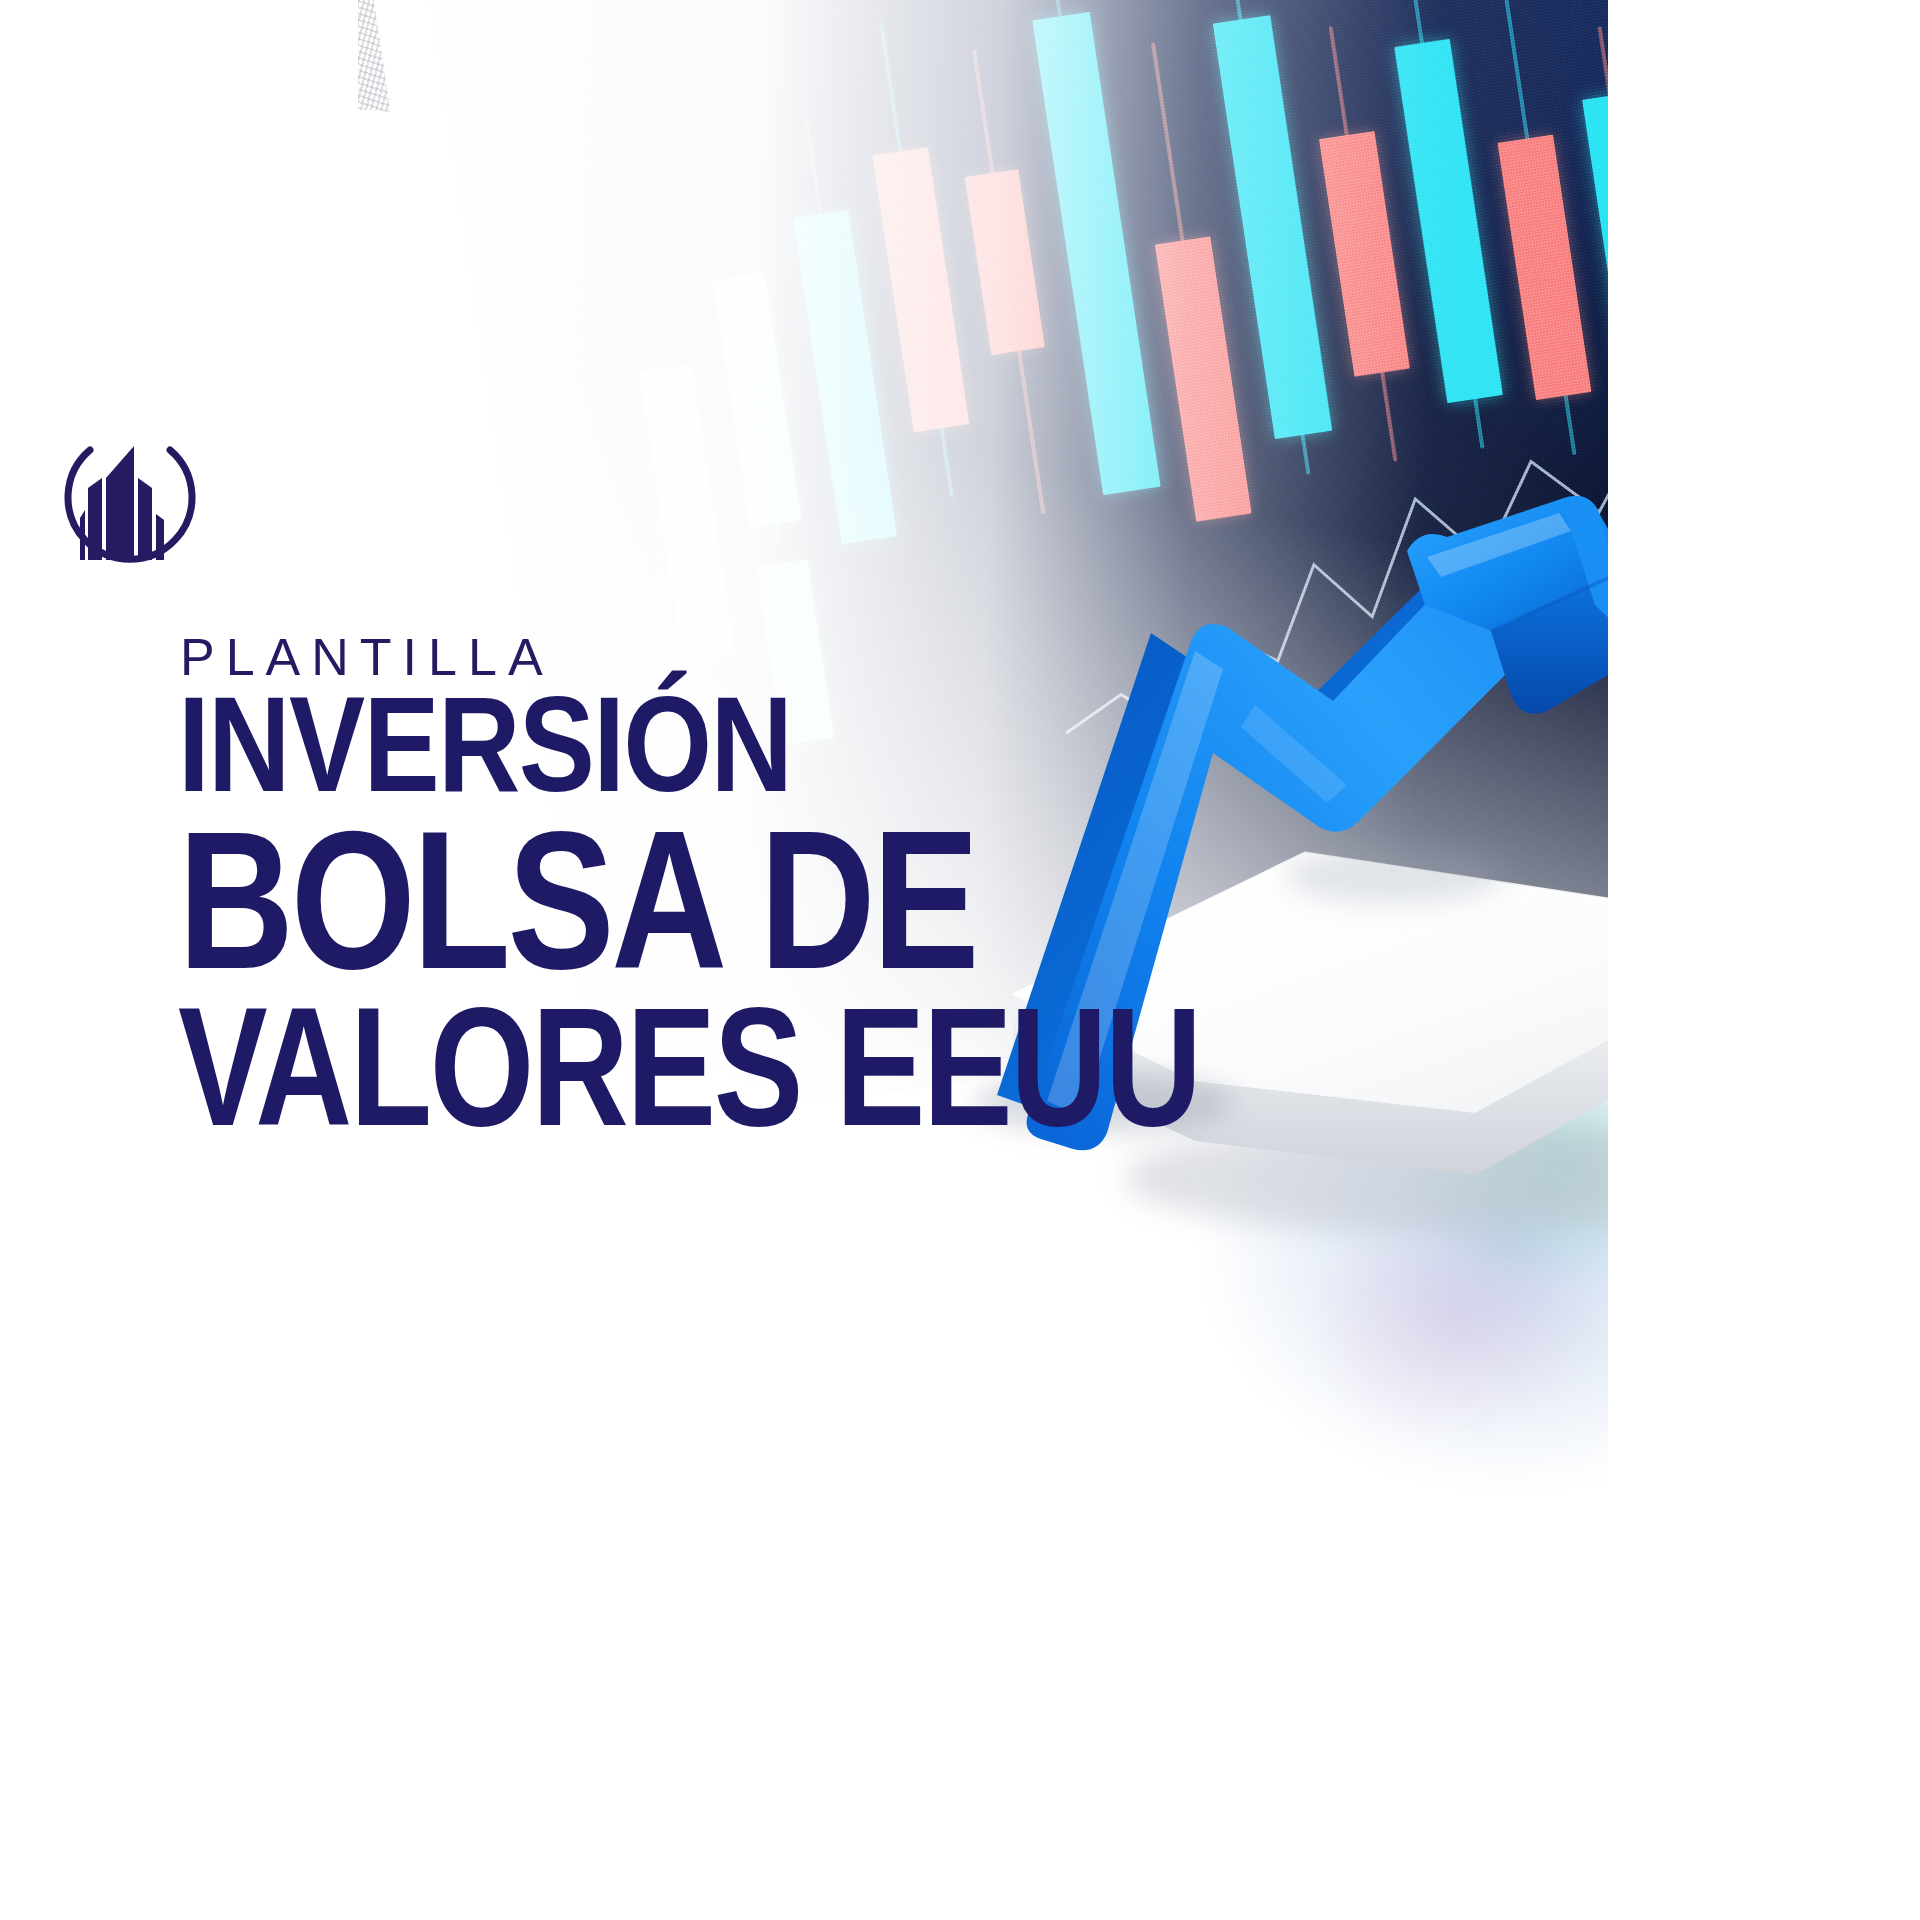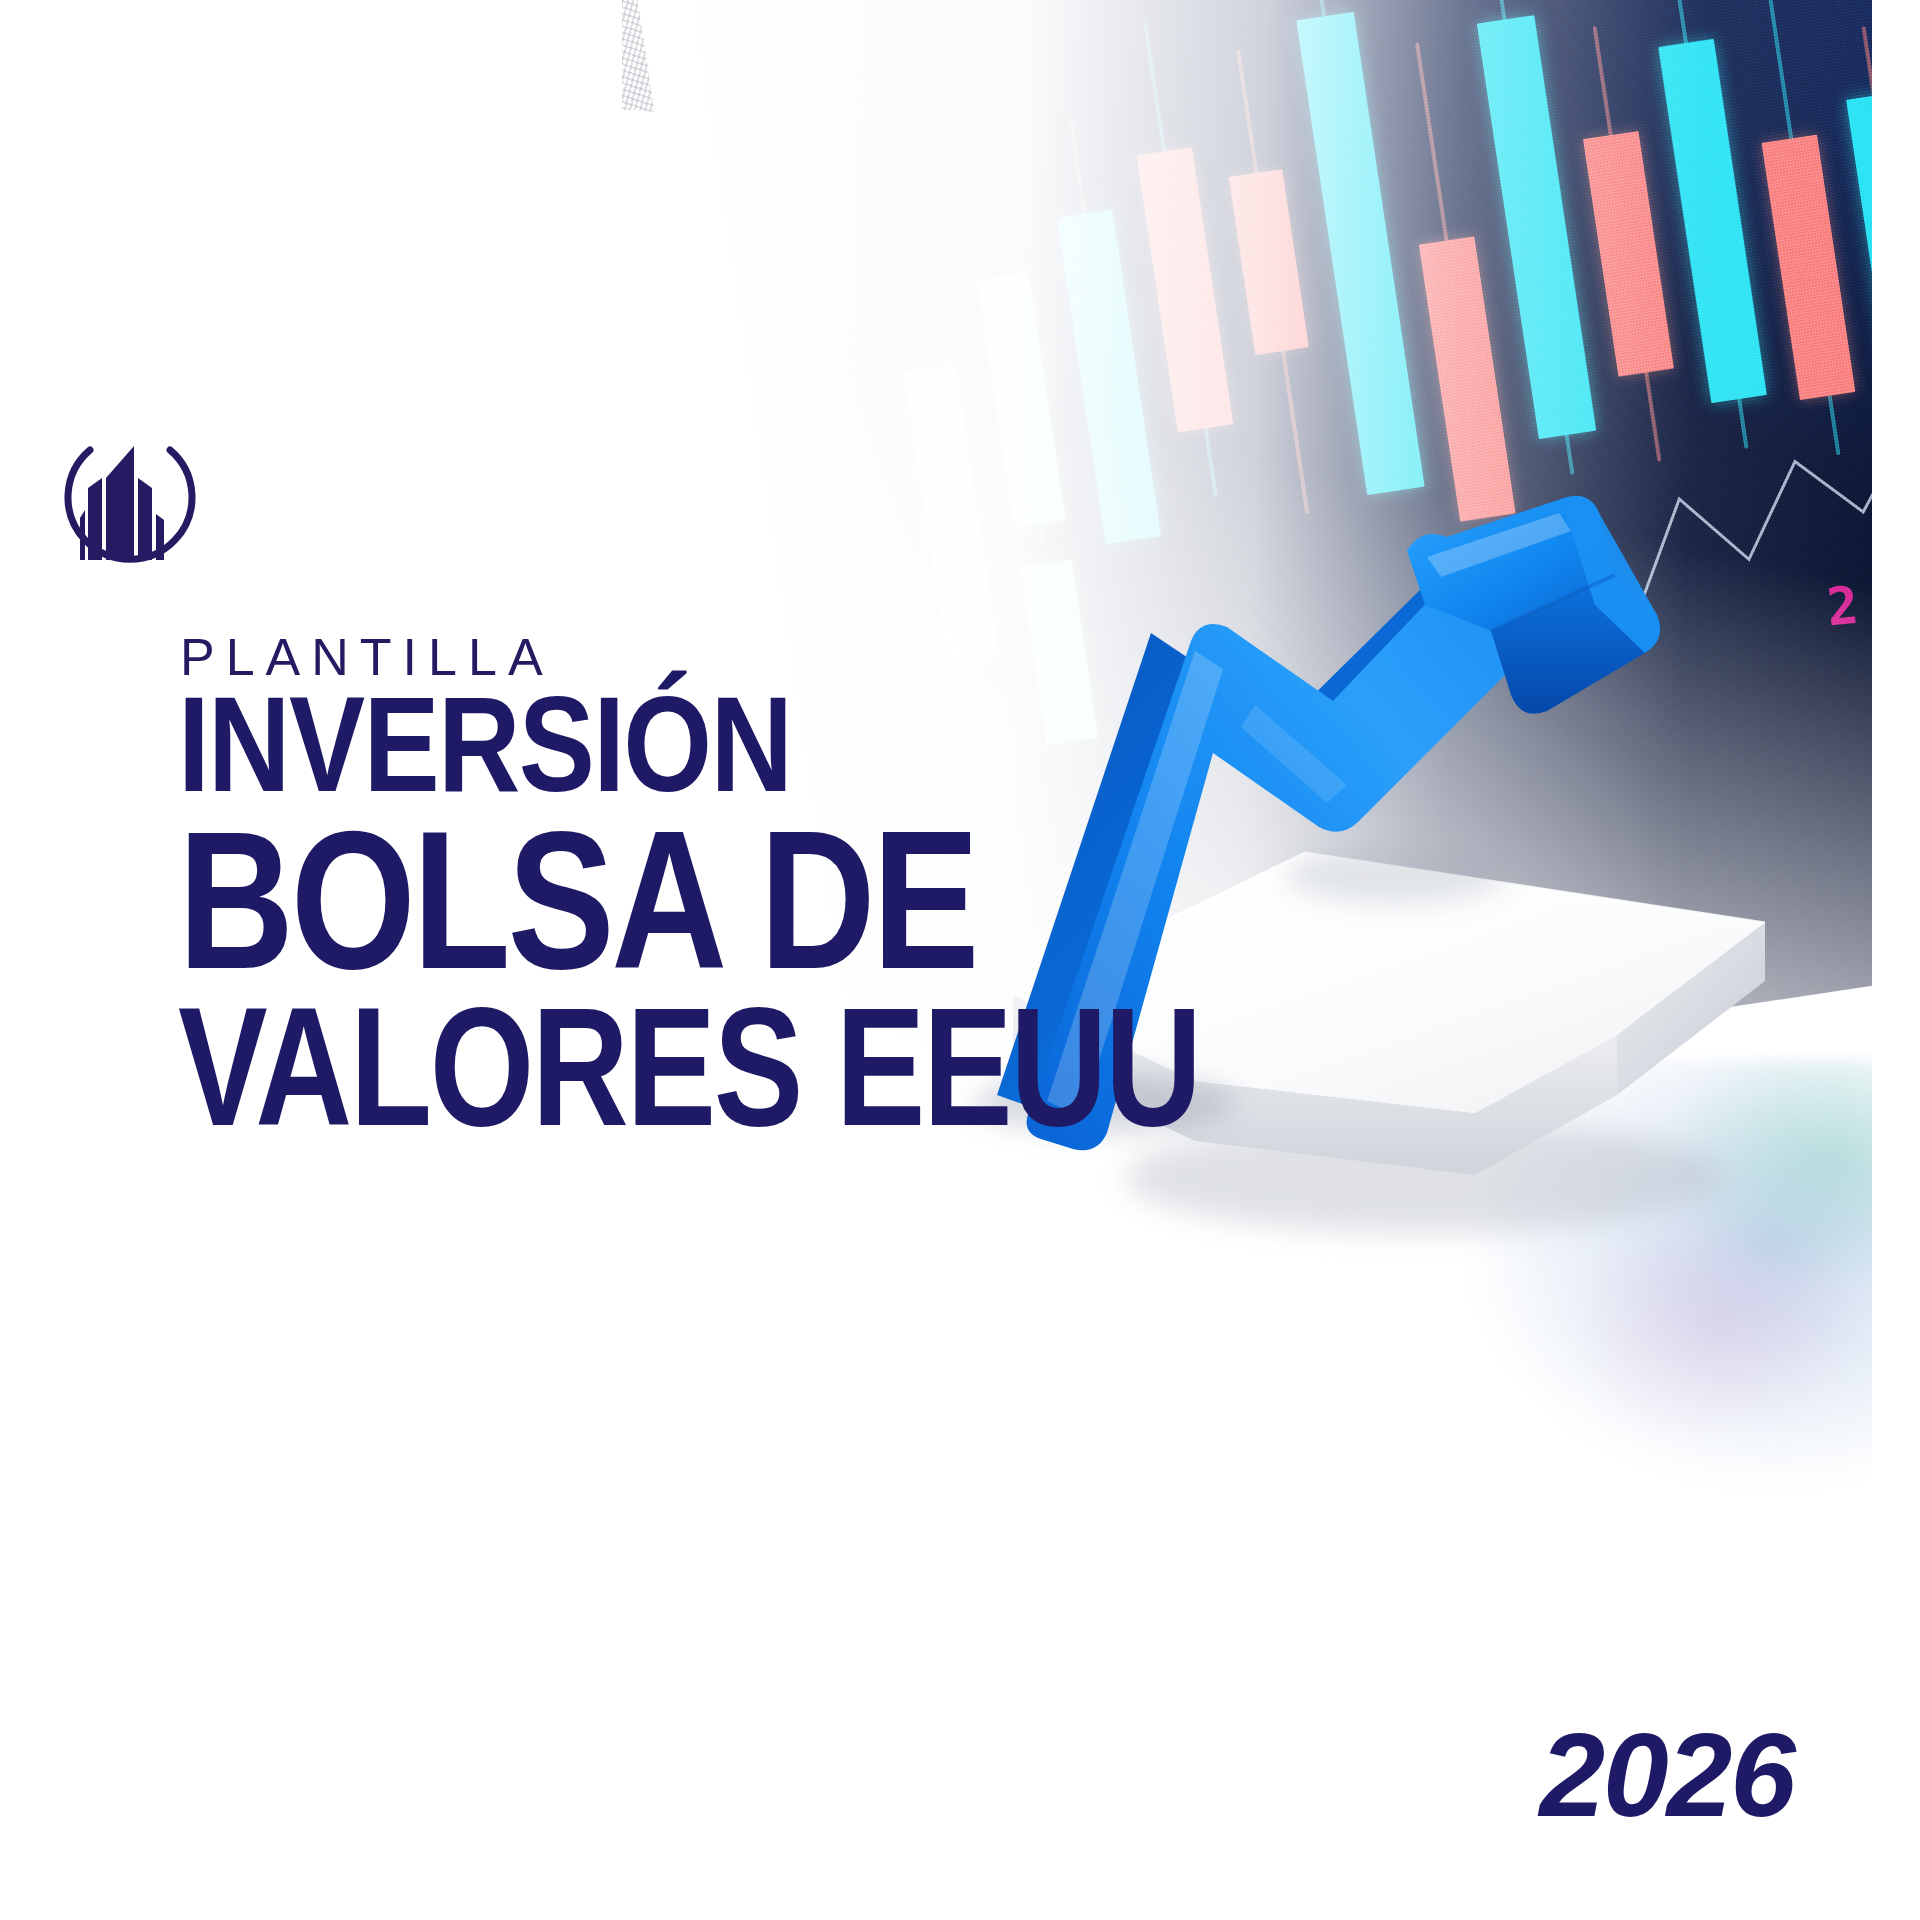--- a/index.html
+++ b/index.html
@@ -1,21 +1,21 @@
 <!DOCTYPE html>
 <html><head>
 <meta charset="utf-8">
 <style>
   html, body {
     margin: 0; padding: 0;
     background: #ffffff;
   }
   #poster {
     position: relative;
-    width: 1872px;
+    width: 1608px;
     height: 1920px;
     overflow: hidden;
     background: #ffffff;
     font-family: "Liberation Sans", sans-serif;
   }
 
   
   .photo-wrap {
     position: absolute;
     top: 0; right: 0;
@@ -339,15 +339,14 @@
       </g>
     </svg>
   </div>
 
   <div class="kicker">PLANTILLA</div>
 
   <div class="headline hl-1">INVERSIÓN</div>
   <div class="headline hl-2">BOLSA DE</div>
   <div class="headline hl-3">VALORES EEUU</div>
 
-  <div class="year">2026</div>
 
 </div>
 
 </body></html>

